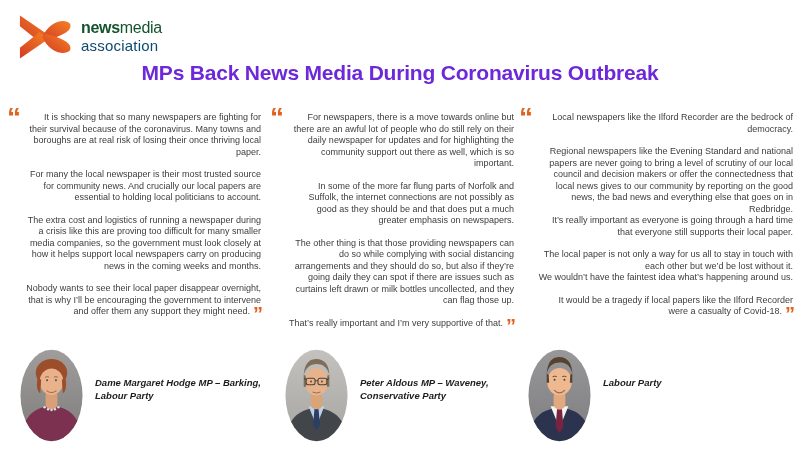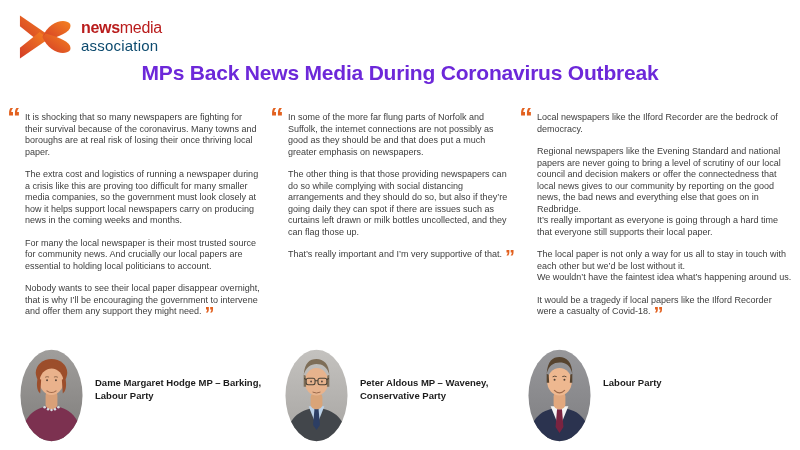--- a/index.html
+++ b/index.html
@@ -6,43 +6,43 @@
   html,body { background:#e9e9e9; }
   .page {
     position:relative; width:800px; height:450px; background:#ffffff;
     font-family:"Liberation Sans", sans-serif; overflow:hidden;
     margin:0 auto; box-shadow:0 0 4px rgba(0,0,0,.25);
   }
   
   .logo { position:absolute; left:18px; top:12px; display:flex; align-items:center; gap:9px; }
   .logo-mark { width:54px; height:50px; display:block; }
   .logo-words { line-height:1.05; }
-  .lw1 { font-size:16px; color:#b91c1c; letter-spacing:-0.3px; font-weight:400; }
+  .lw1 { font-size:16px; color:#14532d; letter-spacing:-0.3px; font-weight:400; }
   .lw1 .lb { font-weight:700; }
   .lw2 { font-size:15px; color:#0c4a6e; letter-spacing:0.2px; margin-top:1px; }
   
   .title { position:absolute; top:61px; left:0; width:100%; text-align:center;
            font-size:21px; font-weight:700; color:#6d28d9; letter-spacing:-0.2px; }
   
   .col { position:absolute; top:112px; }
   .col1 { left:25px;  width:236px; }
   .col2 { left:288px; width:226px; }
   .col3 { left:537px; width:256px; }
   .oq { position:absolute; left:-18px; top:-8px; font-size:28px; font-weight:700;
         color:#e2611f; line-height:1; letter-spacing:-2px; }
-  .qt p { font-size:9px; line-height:11.5px; margin:0 0 11px; color:#3d3d3d; }
+  .qt p { font-size:9px; line-height:11.5px; margin:0 0 11px; color:#3d3d3d;text-align:right; }
   .qt p.tight { margin-bottom:0; }
   .qt p:last-child { margin-bottom:0; }
   .cq { color:#e2611f; font-weight:700; font-size:20px; line-height:0;
         vertical-align:-7px; margin-left:3px; letter-spacing:-2px; }
   
   .person { position:absolute; top:349px; display:flex; gap:12px; }
   .p1 { left:20px; } .p2 { left:285px; } .p3 { left:528px; }
   .avatar { width:63px; height:93px; display:block; flex:0 0 auto; }
-  .pinfo { padding-top:27px; }
+  .pinfo { padding-top:27px;font-style:italic; }
   .pline { font-size:9.5px; font-weight:700; color:#1c1c1c; line-height:13px; white-space:nowrap; }
 </style>
 </head>
 <body>
 
 <div class="page">
 
   <div class="logo">
     <svg class="logo-mark" viewBox="0 0 110 96" aria-hidden="true">
       <defs>
@@ -61,29 +61,30 @@
       <div class="lw2">association</div>
     </div>
   </div>
 
   <h1 class="title">MPs Back News Media During Coronavirus Outbreak</h1>
 
   <section class="col col1">
     <span class="oq">“</span>
     <div class="qt">
       <p>It is shocking that so many newspapers are fighting for their survival because of the coronavirus. Many towns and boroughs are at real risk of losing their once thriving local paper.</p>
+      <p>For many the local newspaper is their most trusted source for community news. And crucially our local papers are essential to holding local politicians to account.</p>
       <p>The extra cost and logistics of running a newspaper during a crisis like this are proving too difficult for many smaller media companies, so the government must look closely at how it helps support local newspapers carry on producing news in the coming weeks and months.</p>
-      <p>For many the local newspaper is their most trusted source for community news. And crucially our local papers are essential to holding local politicians to account.</p>
       <p><span>Nobody wants to see their local paper disappear overnight, that is why I’ll be encouraging the government to intervene and offer them any support they might need.</span><span class="cq">”</span></p>
     </div>
   </section>
 
   <section class="col col2">
     <span class="oq">“</span>
     <div class="qt">
+      <p>For newspapers, there is a move towards online but there are an awful lot of people who do still rely on their daily newspaper for updates and for highlighting the community support out there as well, which is so important.</p>
       <p>In some of the more far flung parts of Norfolk and Suffolk, the internet connections are not possibly as good as they should be and that does put a much greater emphasis on newspapers.</p>
       <p>The other thing is that those providing newspapers can do so while complying with social distancing arrangements and they should do so, but also if they’re going daily they can spot if there are issues such as curtains left drawn or milk bottles uncollected, and they can flag those up.</p>
       <p><span>That’s really important and I’m very supportive of that.</span><span class="cq">”</span></p>
     </div>
   </section>
 
   <section class="col col3">
     <span class="oq">“</span>
     <div class="qt">
       <p>Local newspapers like the Ilford Recorder are the bedrock of democracy.</p>

